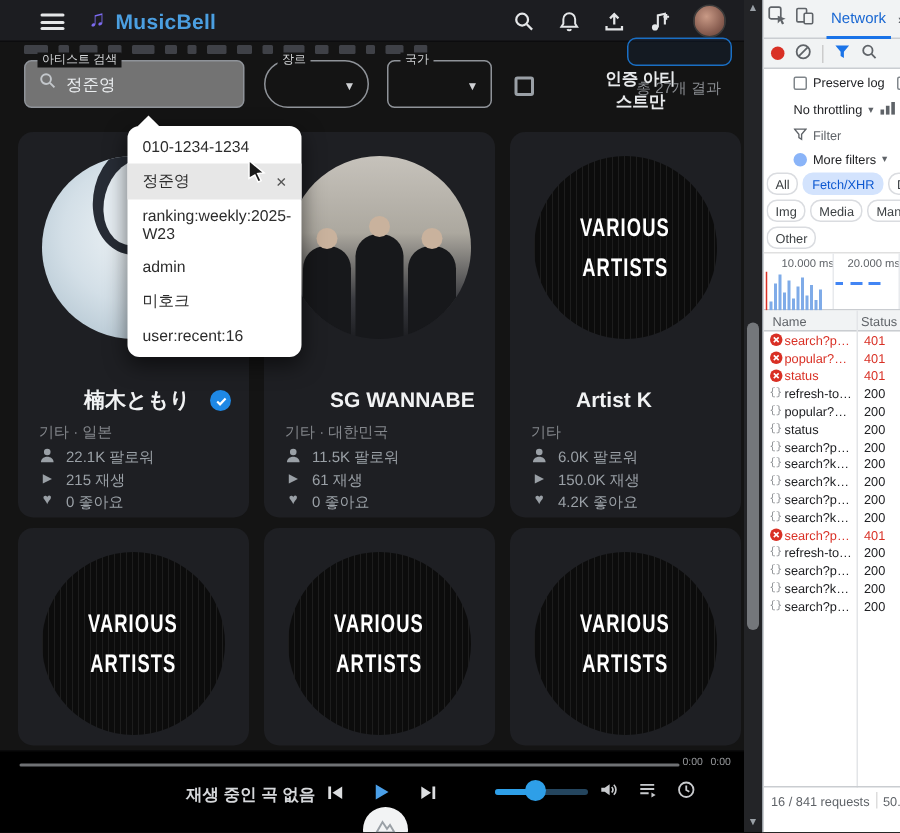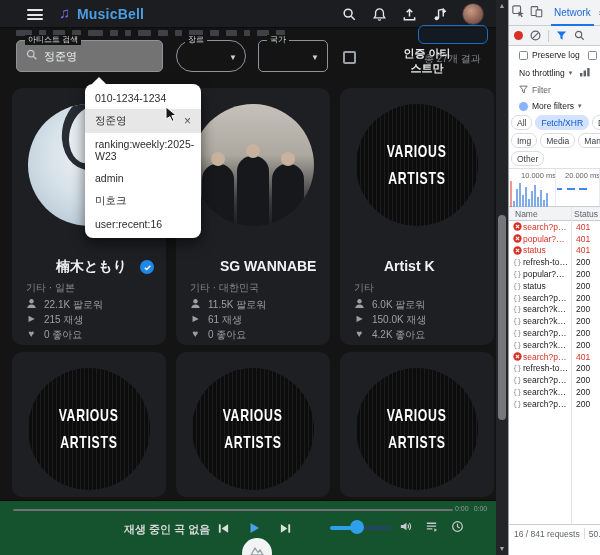--- a/index.html
+++ b/index.html
@@ -61,21 +61,21 @@
 
   
   .popup{position:absolute;left:85px;top:84px;width:116px;background:#ffffff;border-radius:8px;box-shadow:0 5px 14px rgba(0,0,0,.55);padding:3px 0;z-index:40;}
   .popup:before{content:"";position:absolute;left:9px;top:-5px;width:10px;height:10px;background:#fff;transform:rotate(45deg);}
   .sg-item{position:relative;padding:5px 10px;font-size:10.5px;color:#2c2c2c;display:flex;align-items:center;justify-content:space-between;}
   .sg-item.active{background:#e7e7e7;}
   .sg-x{color:#555;font-size:12px;line-height:10px;}
   .pcursor{position:absolute;left:80px;top:22px;z-index:41;}
 
   
-  .player{position:absolute;left:0;top:500px;width:508px;height:55px;background:#14532d;border-top:1px solid #0a0a0b;}
+  .player{position:absolute;left:0;top:500px;width:508px;height:55px;background:#000000;border-top:1px solid #0a0a0b;}
   .pline{position:absolute;left:13px;top:8px;width:440px;height:2px;background:#6f7174;border-radius:1px;}
   .ptimes{position:absolute;left:455px;top:4px;font-size:7px;color:#96989b;display:flex;gap:5px;}
   .nowplaying{position:absolute;left:124px;top:21px;font-size:11px;font-weight:bold;color:#d5d7da;}
   .pctrl{position:absolute;top:19px;width:16px;height:16px;display:inline-flex;align-items:center;justify-content:center;}
   .prev{left:215px;}.play{left:246px;}.next{left:277px;}
   .vol-track{position:absolute;left:330px;top:25px;width:62px;height:4px;border-radius:2px;background:#24455e;}
   .vol-fill{position:absolute;left:0;top:0;height:4px;width:27px;border-radius:2px;background:#2e9fe8;}
   .vol-thumb{position:absolute;left:350px;top:19px;width:14px;height:14px;border-radius:50%;background:#2e9fe8;}
   .sico{position:absolute;top:19px;width:14px;height:14px;display:inline-flex;}
   .spk{left:399px;}.queue{left:425px;}.clock{left:451px;}
@@ -88,21 +88,21 @@
 
   
   .devtools{position:absolute;left:508px;top:0;width:92px;height:555px;background:#fff;border-left:1px solid #9aa0a6;color:#202124;overflow:hidden;}
   .dt-tabbar{position:absolute;left:0;top:0;width:92px;height:26px;background:#f1f3f4;border-bottom:1px solid #cacdd1;display:flex;align-items:center;gap:5px;padding:0 3px;}
   .dt-tab{position:relative;font-size:10px;color:#1967d2;padding:0 3px;height:26px;line-height:26px;margin-left:3px;}
   .dt-tab:after{content:"";position:absolute;left:0;right:0;bottom:0;height:2px;background:#1a73e8;}
   .dt-more{color:#5f6368;font-size:9px;font-weight:bold;margin-left:auto;}
   .dt-toolbar{position:absolute;left:0;top:26px;width:92px;height:20px;background:#f1f3f4;border-bottom:1px solid #cacdd1;display:flex;align-items:center;gap:7px;padding:0 5px;}
   .rec{width:9px;height:9px;border-radius:50%;background:#d93025;}
   .vdiv{width:1px;height:12px;background:#ccc;}
-  .dt-row{position:absolute;left:0;width:92px;display:flex;align-items:center;gap:4px;padding:0 10px;font-size:8.5px;color:#202124;white-space:nowrap;overflow:hidden;}
+  .dt-row{position:absolute;left:0;width:92px;display:flex;align-items:center;gap:4px;padding:0 20px;font-size:8.5px;color:#202124;white-space:nowrap;overflow:hidden;}
   .row-checks{top:46px;height:18px;}
   .row-throttle{top:64px;height:18px;}
   .row-filter{top:82px;height:16px;color:#5f6368;}
   .row-more{top:98px;height:16px;}
   .dcb{width:9px;height:9px;border:1px solid #80868b;border-radius:1.5px;flex:0 0 auto;}
   .dcaret{font-size:7px;color:#5f6368;}
   .fbadge{width:9px;height:9px;border-radius:50%;background:#8ab4f8;flex:0 0 auto;}
   .chip-row{position:absolute;left:2px;width:90px;height:17px;display:flex;gap:3px;white-space:nowrap;overflow:hidden;align-items:center;}
   .cr0{top:114px;}.cr1{top:132px;}.cr2{top:150px;}
   .chip{font-size:8.5px;color:#3c4043;border:1px solid #dadce0;border-radius:7px;padding:1.5px 5px;flex:0 0 auto;}

